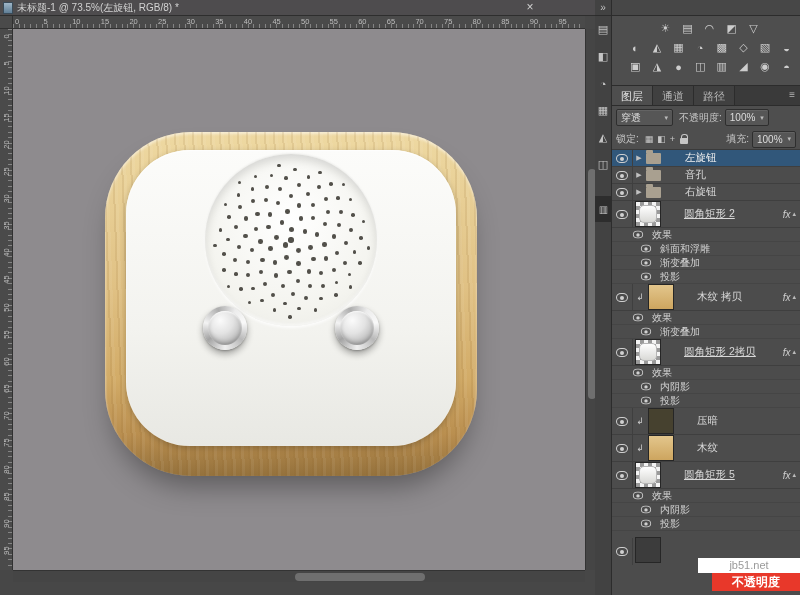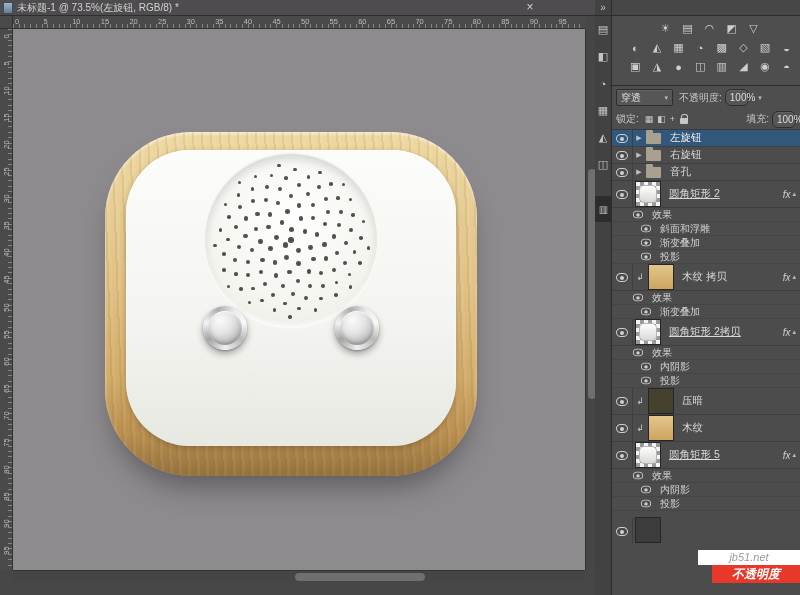--- a/index.html
+++ b/index.html
@@ -74,21 +74,21 @@
   .tab { padding:3px 9px 0; font-size:11px; color:#b5b5b5; background:#404040; border-right:1px solid #2c2c2c; }
   .tab.active { background:#4e4e4e; color:#e4e4e4; }
   .pmenu { margin-left:auto; color:#b5b5b5; font-size:10px; padding:3px 5px 0; }
 
   .blendrow { height:23px; display:flex; align-items:center; padding:0 4px; flex:none; }
   .lockrow { height:21px; display:flex; align-items:center; padding:0 4px; border-bottom:1px solid #3a3a3a; flex:none; }
   .lbl { font-size:10px; color:#c6c6c6; }
   .blendrow .lbl { margin-left:6px; }
   .dd { display:inline-flex; align-items:center; justify-content:space-between; background:#565656; border:1px solid #2e2e2e; box-shadow:inset 0 1px 0 rgba(255,255,255,.08); height:17px; border-radius:2px; padding:0 4px; font-size:10px; color:#ddd; }
   .blend-dd { width:57px; }
-  .val-dd { width:24px; margin-left:3px;border-radius:6px; }
+  .val-dd { width:44px; margin-left:3px; }
   .dd-ar { font-size:7px; color:#bbb; margin-left:3px; }
   .lock-icons { display:inline-flex; align-items:center; margin-left:4px; margin-right:2px; }
   .lock-g { font-size:9px; color:#c6c6c6; margin:0 2px; }
   .mini-lock { width:8px; height:6px; background:#c6c6c6; border-radius:1px; position:relative; margin:4px 3px 0; display:inline-block; }
   .mini-lock::before { content:''; position:absolute; top:-4px; left:1px; width:5px; height:4px; border:1px solid #c6c6c6; border-bottom:none; border-radius:3px 3px 0 0; }
   .fill-lbl { margin-left:auto; }
 
   
   .layers-list { flex:1; overflow:hidden; background:#4c4c4c; }
   .lrow { display:flex; align-items:center; border-bottom:1px solid #3f3f3f; color:#d8d8d8; }
@@ -104,30 +104,30 @@
   .expander { width:12px; font-size:7px; color:#c0c0c0; text-align:center; flex:none; }
   .folder { width:15px; height:11px; background:#a9a090; border-radius:1px; margin:0 5px 0 1px; position:relative; flex:none; }
   .folder::before { content:''; position:absolute; top:-3px; left:0; width:7px; height:3px; background:#a9a090; border-radius:1px 1px 0 0; }
   .clip { width:12px; font-size:9px; color:#ccc; text-align:center; flex:none; margin-left:1px; }
   .thumb { width:24px; height:24px; margin:0 5px 0 3px; flex:none; position:relative; box-shadow:0 0 0 1px #262626; }
   .checker { background-image:linear-gradient(45deg,#9a9a9a 25%,transparent 25%,transparent 75%,#9a9a9a 75%),linear-gradient(45deg,#9a9a9a 25%,#f4f4f4 25%,#f4f4f4 75%,#9a9a9a 75%); background-size:8px 8px; background-position:0 0,4px 4px; background-color:#f4f4f4; }
   .t-roundrect { position:absolute; inset:3px; border-radius:5px; background:linear-gradient(180deg,#ffffff,#d9d9d6); border:1px solid #b5b5b5; }
   .t-wood { background:linear-gradient(180deg,#e3c68c,#cda55f); }
   .t-dark { background:#46412f; }
   .t-gray { background:#3c3c3c; }
-  .lname { margin-left:4px; font-size:10.5px; white-space:nowrap; overflow:hidden; }
+  .lname { margin-left:19px; font-size:10.5px; white-space:nowrap; overflow:hidden; }
   .lname.u { text-decoration:underline; }
   .fxb { margin-left:auto; font-style:italic; font-size:10px; color:#cfcfcf; padding-right:2px; }
   .fxc { font-size:7px; color:#bbb; padding-right:4px; }
   .fx-row { display:flex; align-items:center; height:14px; border-bottom:1px solid #454545; padding-left:20px; color:#d0d0d0; }
   .fx-row.sub { padding-left:28px; }
   .fx-name { margin-left:8px; font-size:10px; white-space:nowrap; }
 
   
-  .watermark { position:absolute; right:0; bottom:12px; z-index:99;font-style:italic; }
+  .watermark { position:absolute; right:0; bottom:4px; z-index:99; }
   .wm-top { background:#ffffff; color:#9a9a9a; font-size:11px; line-height:15px; width:102px; text-align:center; }
   .wm-bottom { background:#e8382a; color:#ffffff; font-weight:bold; font-size:12px; line-height:18px; width:88px; margin-left:auto; text-align:center; }
 </style>
 </head>
 <body>
 
 <div class="app">
 
   <div class="doc">
     <div class="titlebar">
@@ -355,20 +355,26 @@
             <span class="adj-ic">◮</span>
             <span class="adj-ic">●</span>
             <span class="adj-ic">◫</span>
             <span class="adj-ic">▥</span>
             <span class="adj-ic">◢</span>
             <span class="adj-ic">◉</span>
             <span class="adj-ic">◓</span>
           </div>
         </div>
 
+      <div class="tabsrow">
+        <span class="tab active">图层</span>
+        <span class="tab">通道</span>
+        <span class="tab">路径</span>
+        <span class="pmenu">≡</span>
+      </div>
 
       <div class="blendrow">
         <span class="dd blend-dd">
           <span>穿透</span>
           <span class="dd-ar">▾</span>
         </span>
         <span class="lbl">不透明度:</span>
         <span class="dd val-dd">
           <span>100%</span>
           <span class="dd-ar">▾</span>
@@ -398,29 +404,29 @@
             <span class="expander">▶</span>
             <span class="folder"></span>
             <span class="lname">左旋钮</span>
           </div>
           <div class="lrow row-group">
             <span class="eye-cell">
               <span class="eye"></span>
             </span>
             <span class="expander">▶</span>
             <span class="folder"></span>
-            <span class="lname">右旋钮</span>
+            <span class="lname">音孔</span>
           </div>
           <div class="lrow row-group">
             <span class="eye-cell">
               <span class="eye"></span>
             </span>
             <span class="expander">▶</span>
             <span class="folder"></span>
-            <span class="lname">音孔</span>
+            <span class="lname">右旋钮</span>
           </div>
           <div class="lrow row-item">
             <span class="eye-cell">
               <span class="eye"></span>
             </span>
             <span class="thumb checker">
               <span class="t-roundrect"></span>
             </span>
             <span class="lname u">圆角矩形 2</span>
             <span class="fxb">fx</span>

